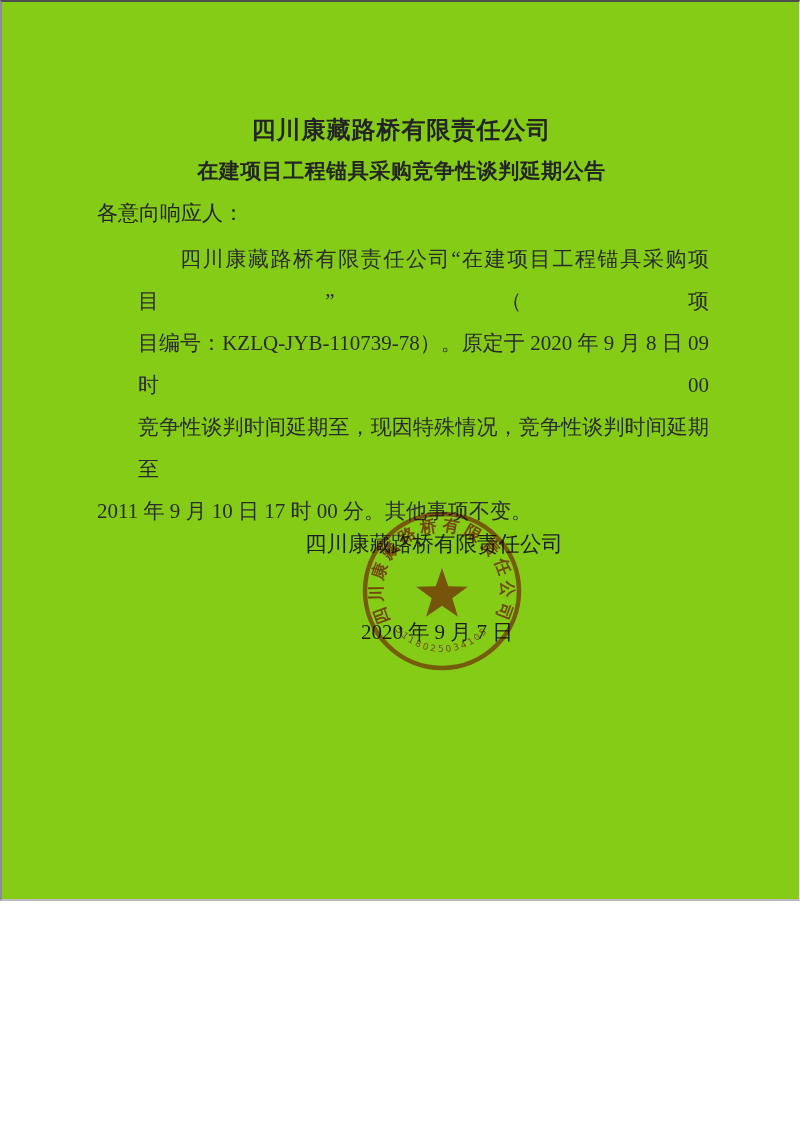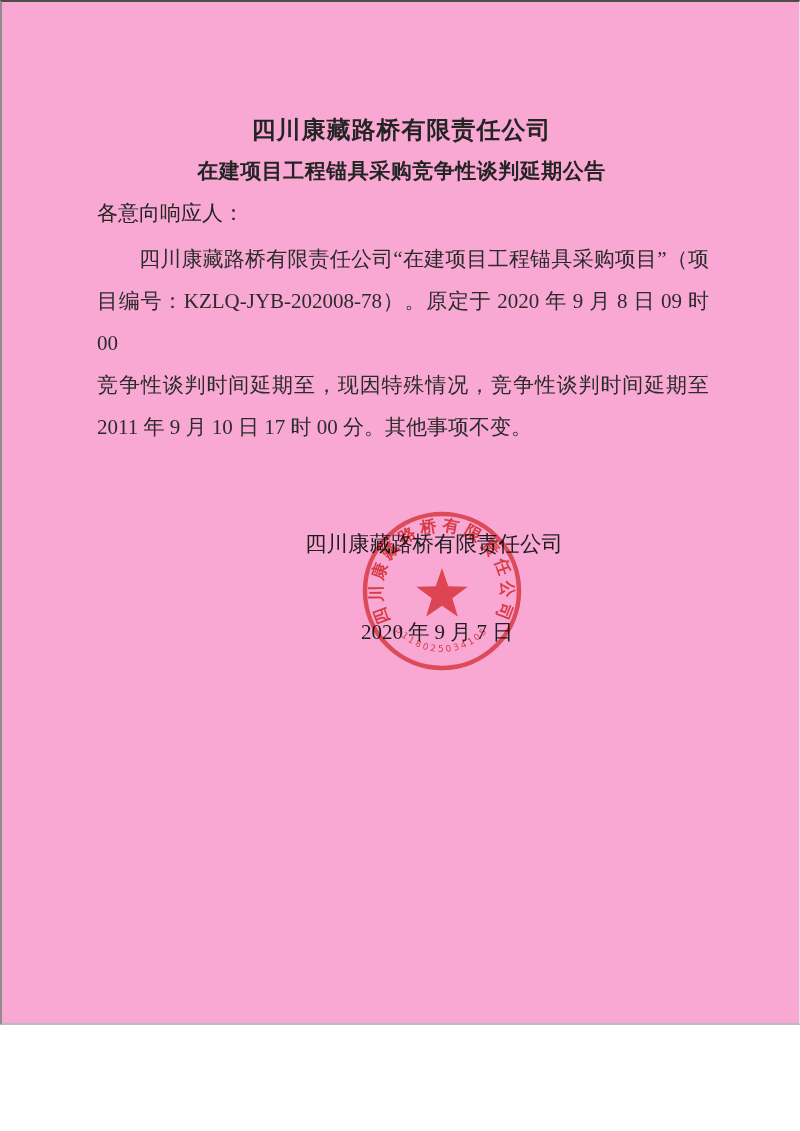--- a/index.html
+++ b/index.html
@@ -3,23 +3,23 @@
 <meta charset="utf-8">
 <style>
   html, body {
     margin: 0;
     padding: 0;
     background: #ffffff;
   }
   .page {
     position: relative;
     width: 800px;
-    height: 1025px;
+    height: 901px;
     box-sizing: border-box;
-    background: #f9a8d4;
+    background: #84cc16;
     border-top: 2px solid #4d4d4d;
     border-left: 2px solid #8f8d90;
     border-bottom: 2px solid #bdbabd;
     border-right: 1px solid #e6e2e6;
     overflow: hidden;
     font-family: "Liberation Serif", "DejaVu Serif", serif;
     color: #2d2d2d;
   }
   .content {
     padding: 116px 93px 0 95px;
@@ -55,20 +55,21 @@
   }
   .body-line {
     font-size: 21px;
     line-height: 42px;
     text-align: justify;
     color: #2b2b2b;
     white-space: normal;
   }
   .body-line.stretch {
     text-align-last: justify;
+    margin-left: 41px;
   }
   .body-line.indent {
     text-indent: 42px;
   }
   .signature {
     position: absolute;
     top: 531px;
     left: 172px;
     width: 520px;
     text-align: center;
@@ -116,21 +117,21 @@
 </head>
 <body>
 
 <div class="page">
   <div class="content">
     <div class="doc-title-1">四川康藏路桥有限责任公司</div>
     <div class="doc-title-2">在建项目工程锚具采购竞争性谈判延期公告</div>
     <div class="salutation">各意向响应人：</div>
     <div class="body-text">
       <div class="body-line indent stretch">四川康藏路桥有限责任公司“在建项目工程锚具采购项目”（项</div>
-      <div class="body-line stretch">目编号：KZLQ-JYB-202008-78）。原定于 2020 年 9 月 8 日 09 时 00</div>
+      <div class="body-line stretch">目编号：KZLQ-JYB-110739-78）。原定于 2020 年 9 月 8 日 09 时 00</div>
       <div class="body-line stretch">竞争性谈判时间延期至，现因特殊情况，竞争性谈判时间延期至</div>
       <div class="body-line">2011 年 9 月 10 日 17 时 00 分。其他事项不变。</div>
     </div>
   </div>
 
   <div class="signature">四川康藏路桥有限责任公司</div>
   <div class="sign-date">2020 年 9 月 7 日</div>
 
   <div class="seal">
     <svg width="168" height="168" viewBox="0 0 168 168">

